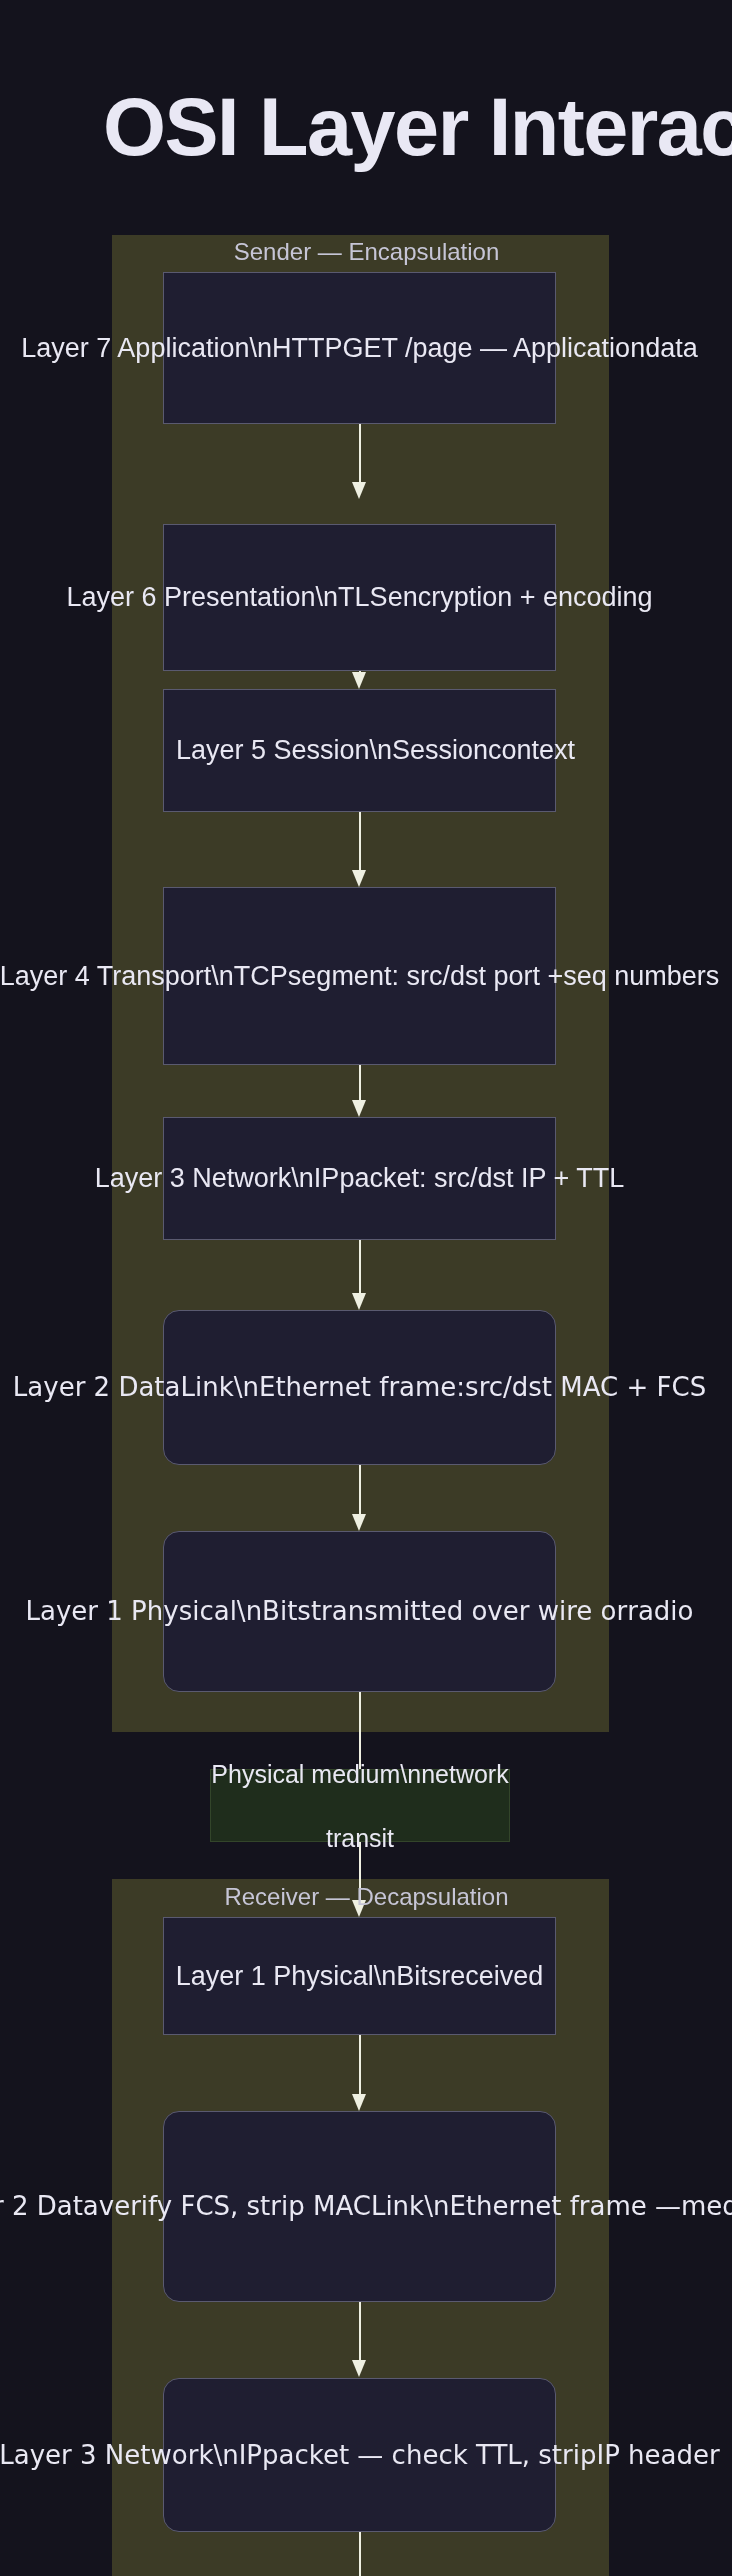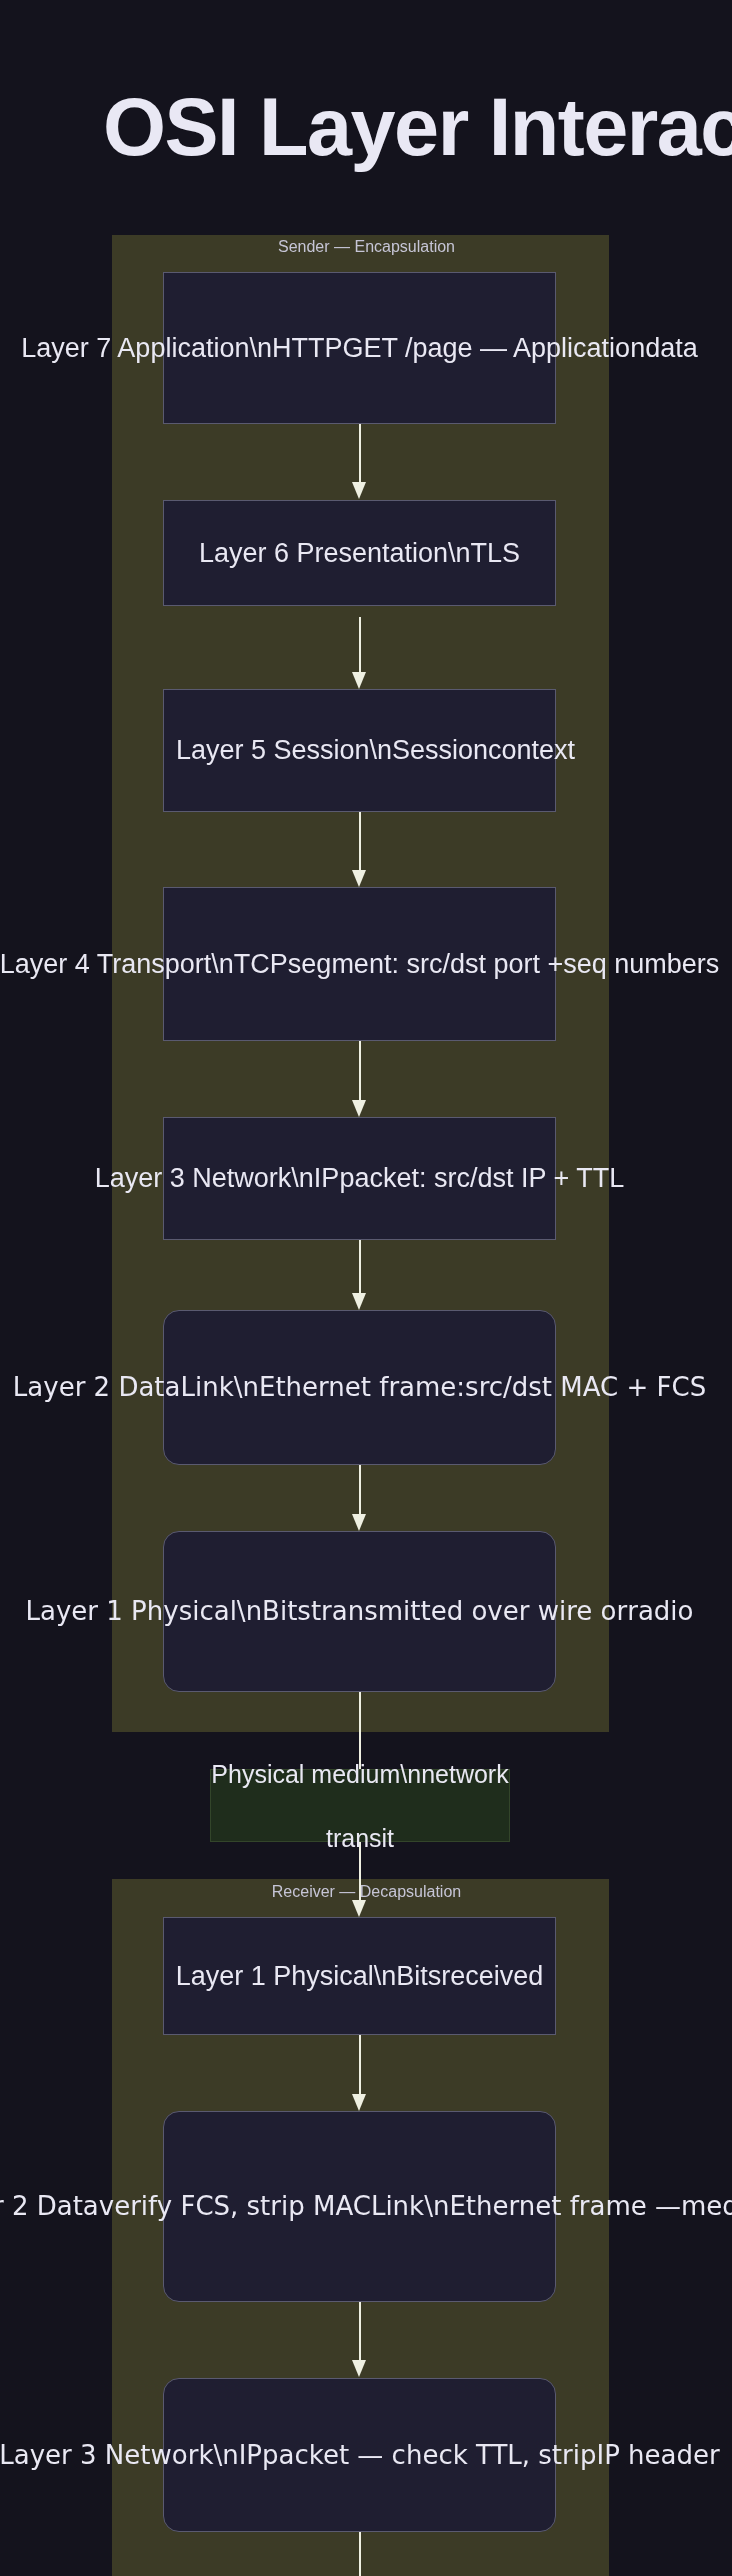--- a/index.html
+++ b/index.html
@@ -26,21 +26,21 @@
     left: 112px;
     width: 497px;
     background: #3C3B26;
     z-index: 1;
   }
   .group-title {
     position: absolute;
     left: 0;
     width: 100%;
     text-align: center;
-    font-size: 16px;
+    font-size: 24px;
     color: #C6C5D6;
     font-family: "Liberation Sans", sans-serif;
     white-space: nowrap;
     z-index: 3;
   }
   .node {
     position: absolute;
     left: 163px;
     width: 393px;
     box-sizing: border-box;
@@ -111,28 +111,29 @@
   <div class="page-title">OSI Layer Interactions</div>
 
   <div class="group" style="top:235px; height:1497px;"></div>
   <div class="group-title" style="top:238px;">Sender — Encapsulation</div>
 
   <div class="node narrow" style="top:272px;  height:152px;">
       <div>Layer 7 Application\nHTTP</div>
       <div>GET /page — Application</div>
       <div>data</div>
     </div>
-  <div class="node narrow" style="top:500px;  height:106px;">
+  <div class="node narrow" style="top:524px;  height:147px;">
       <div>Layer 6 Presentation\nTLS</div>
+      <div>encryption + encoding</div>
     </div>
   <div class="node narrow" style="top:689px; height:123px;padding-left:32px;">
       <div>Layer 5 Session\nSession</div>
       <div>context</div>
     </div>
-  <div class="node narrow" style="top:887px; height:154px;">
+  <div class="node narrow" style="top:887px; height:178px;">
       <div>Layer 4 Transport\nTCP</div>
       <div>segment: src/dst port +</div>
       <div>seq numbers</div>
     </div>
   <div class="node narrow" style="top:1117px; height:123px;">
       <div>Layer 3 Network\nIP</div>
       <div>packet: src/dst IP + TTL</div>
     </div>
   <div class="node wide" style="top:1310px; height:155px;">
       <div>Layer 2 Data</div>

